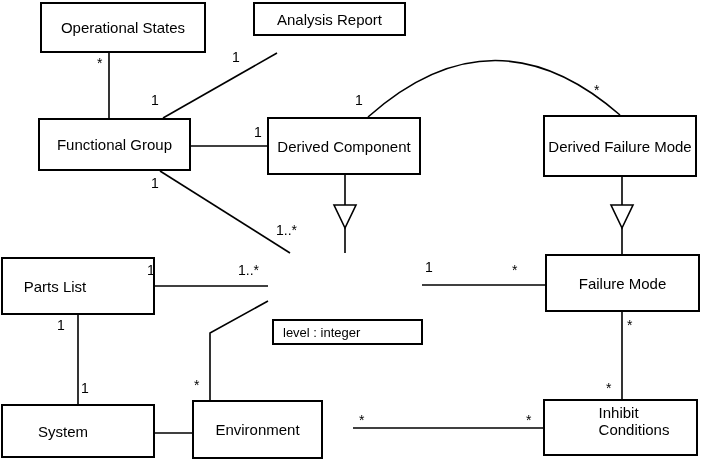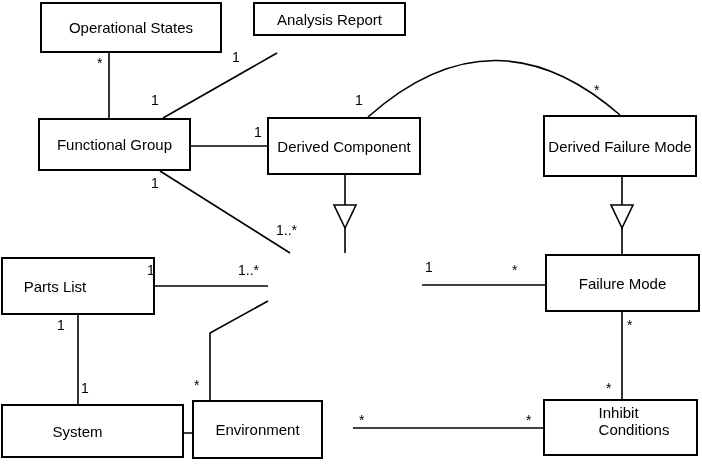--- a/index.html
+++ b/index.html
@@ -69,21 +69,21 @@
       <path d="M268 301 L210 333 L210 400"></path>
       <path d="M353 428 L543 428"></path>
       <path d="M622 312 L622 399"></path>
       <path d="M345 175 L345 205 M345 228 L345 253"></path>
       <path d="M622 177 L622 205 M622 228 L622 254"></path>
       <polygon points="334,205 356,205 345,228" fill="#ffffff"></polygon>
       <polygon points="611,205 633,205 622,228" fill="#ffffff"></polygon>
     </g>
   </svg>
 
-  <div class="uml-box" style="left:40px;top:2px;width:182px;height:51px">
+  <div class="uml-box" style="left:40px;top:2px;width:166px;height:51px">
     <span>Operational States</span>
   </div>
 
   <div class="uml-box" style="left:253px;top:2px;width:153px;height:34px">
     <span>Analysis Report</span>
   </div>
 
   <div class="uml-box" style="left:38px;top:118px;width:153px;height:53px">
     <span>Functional Group</span>
   </div>
@@ -93,26 +93,29 @@
   </div>
 
   <div class="uml-box" style="left:543px;top:115px;width:154px;height:62px">
     <span>Derived Failure Mode</span>
   </div>
 
   <div class="uml-box pad-right-lg" style="left:1px;top:257px;width:154px;height:58px">
     <span>Parts List</span>
   </div>
 
+  <div class="uml-box attr-compartment" style="left:272px;top:319px;width:151px;height:26px">
+    <span>level : integer</span>
+  </div>
 
   <div class="uml-box" style="left:545px;top:254px;width:155px;height:58px">
     <span>Failure Mode</span>
   </div>
 
-  <div class="uml-box pad-right-md" style="left:1px;top:404px;width:183px;height:54px">
+  <div class="uml-box pad-right-md" style="left:1px;top:404px;width:154px;height:54px">
     <span>System</span>
   </div>
 
   <div class="uml-box" style="left:192px;top:400px;width:131px;height:59px">
     <span>Environment</span>
   </div>
 
   <div class="uml-box top-left-text" style="left:543px;top:399px;width:155px;height:57px">
     <span>Inhibit
 Conditions</span>

